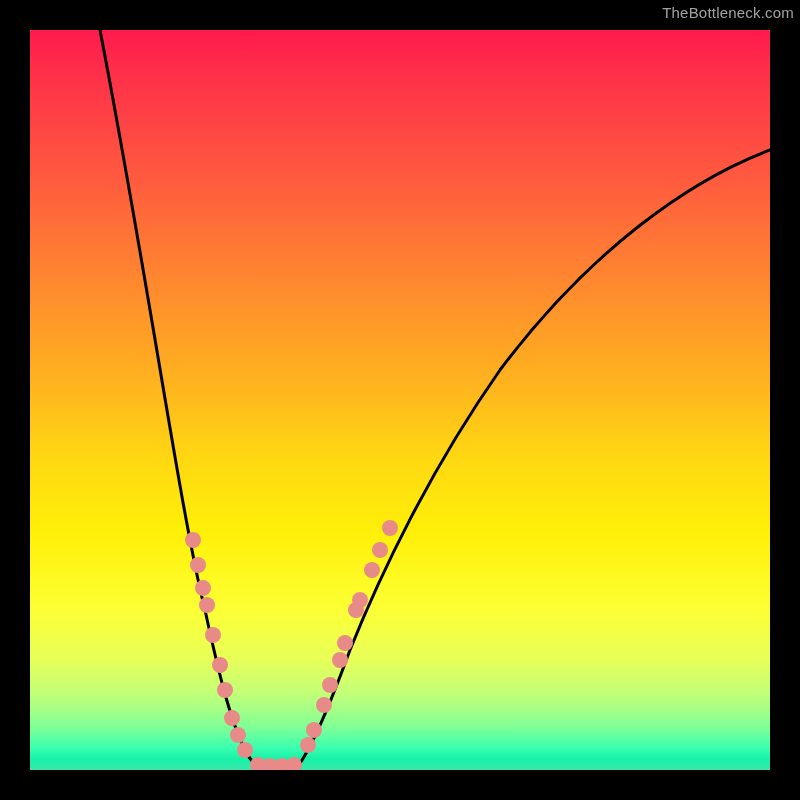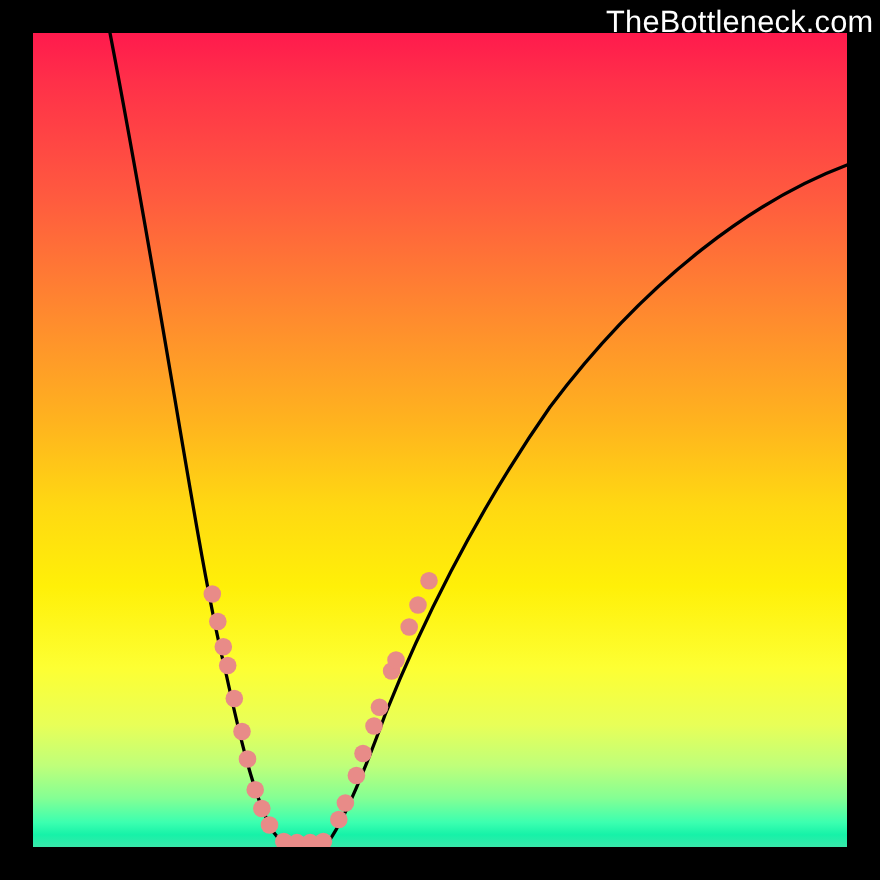--- a/index.html
+++ b/index.html
@@ -46,22 +46,22 @@
       #84ff94 94%,
       #3bffb0 97%,
       #16f2a8 98.5%,
       #39e8aa 100%
     );
   }
   .watermark {
     position: absolute;
     top: 4px;
     right: 6px;
-    color: #ffffff;
-    font-size: 28px;
+    color: #a3a3a3;
+    font-size: 15px;
     font-weight: 500;
     letter-spacing: 0.2px;
     z-index: 5;
   }
   svg.curve {
     position: absolute;
     top: 0;
     left: 0;
     width: 740px;
     height: 740px;

